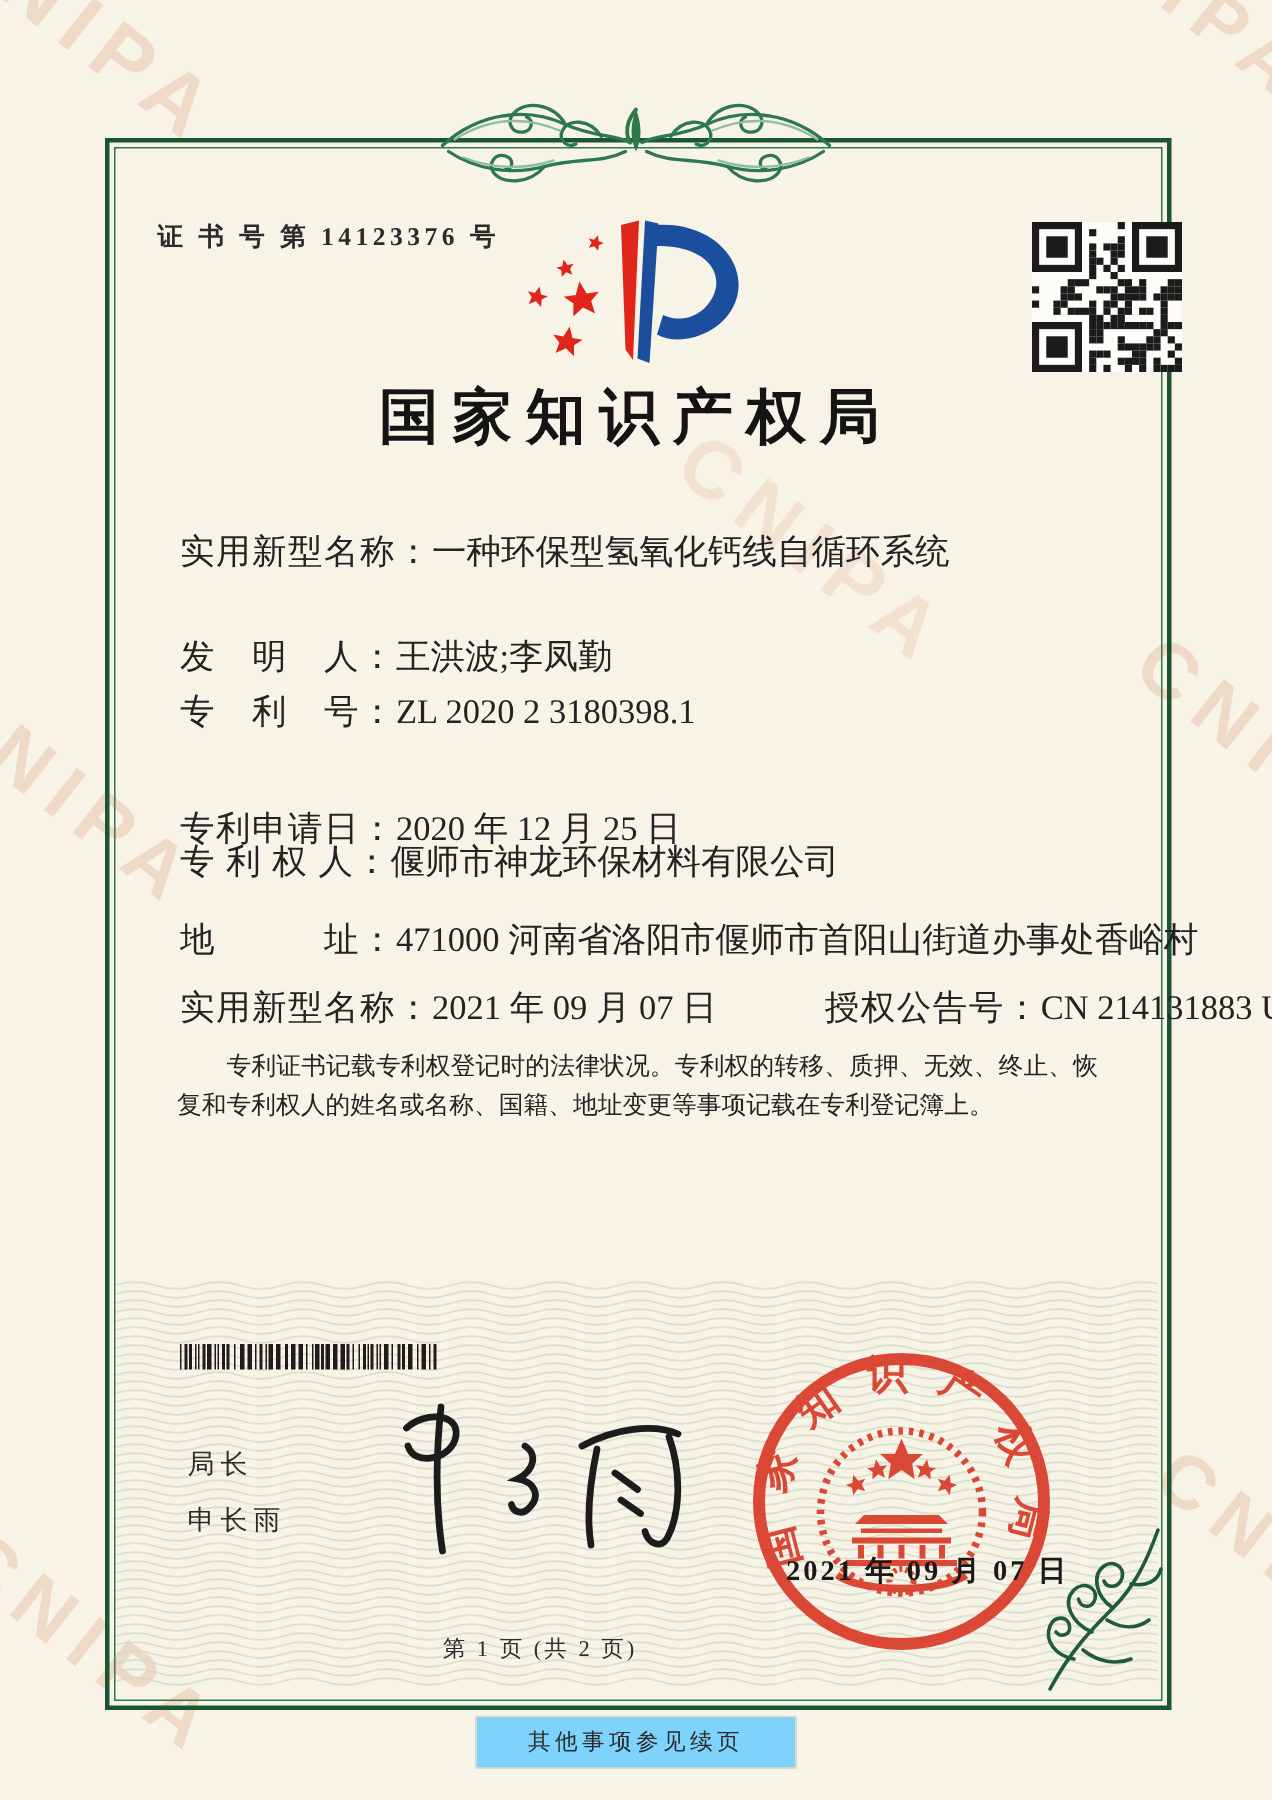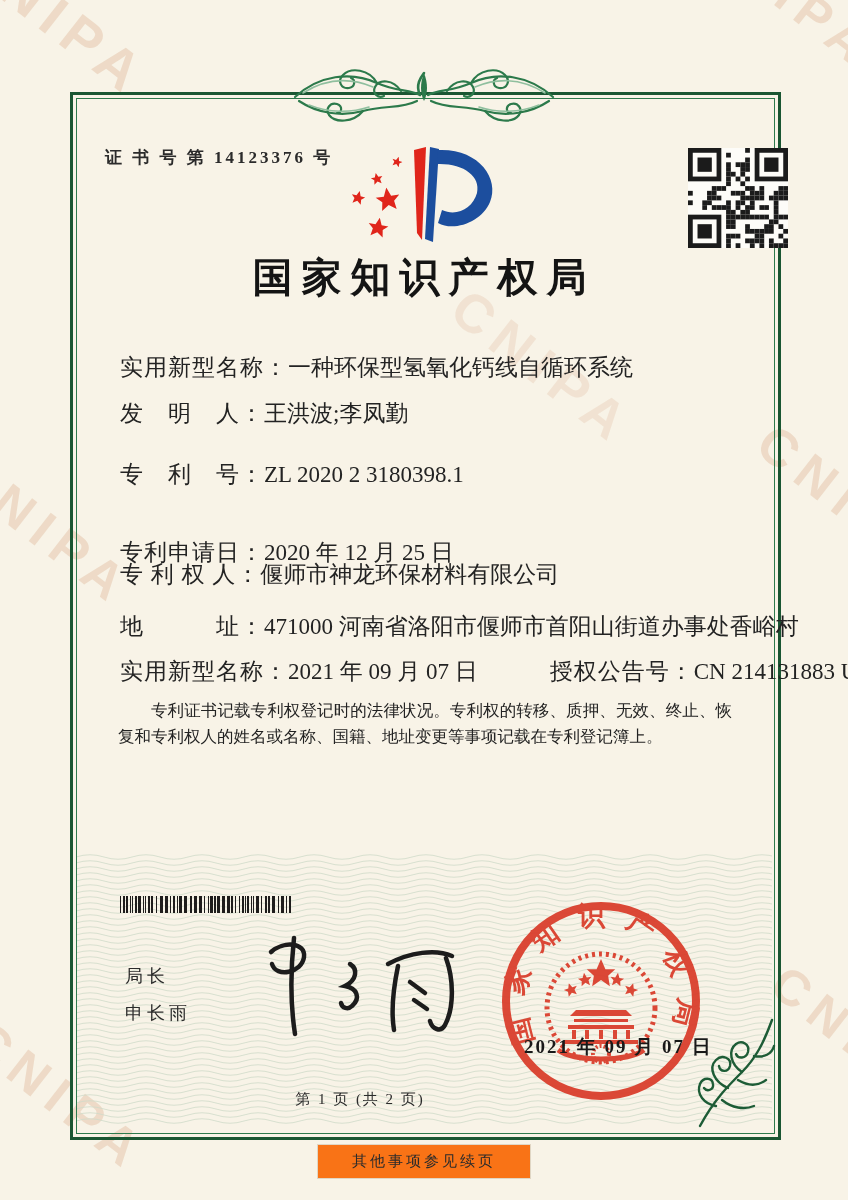--- a/index.html
+++ b/index.html
@@ -18,21 +18,21 @@
   #waves{position:absolute;left:76px;top:852px;}
   
   .cert-no{position:absolute;left:105px;top:146px;font-size:17px;letter-spacing:3px;color:#2b2b2b;font-weight:bold;}
   .logo{position:absolute;left:342px;top:136px;}
   .qr{position:absolute;left:688px;top:148px;}
   .title{position:absolute;left:0;top:250px;width:848px;text-align:center;
          font-size:40px;font-weight:bold;letter-spacing:9px;color:#141414;}
   
   .field{position:absolute;left:120px;font-size:23px;color:#232323;white-space:nowrap;}
   .field .lbl{letter-spacing:1px;}
-  .f-name{top:352px;} .f-inventor{top:398px;font-family:Liberation Serif, serif;} .f-patno{top:459px;}
+  .f-name{top:352px;} .f-inventor{top:422px;font-family:Liberation Serif, serif;} .f-patno{top:459px;}
   .f-filing{top:537px;} .f-patentee{top:559px;} .f-addr{top:611px;} .f-grant{top:656px;}
   .grant-no{margin-left:72px;}
   
   .paras{position:absolute;left:118px;top:698px;width:614px;font-size:16.5px;
          line-height:1.56;text-align:justify;color:#232323;}
   .paras p{margin:0;text-indent:2em;}
   
   .barcode{position:absolute;left:120px;top:896px;height:17px;display:flex;align-items:stretch;}
   .barcode span{display:block;background:#1f1d1c;}
   
@@ -42,21 +42,21 @@
             font-size:18px;letter-spacing:4px;color:#2b2b2b;}
   .sig-ink{position:absolute;left:238px;top:928px;}
   
   .seal{position:absolute;left:498px;top:898px;}
   .seal-date{position:absolute;left:524px;top:1034px;width:220px;font-size:19px;
              font-weight:600;letter-spacing:2px;color:#191919;white-space:nowrap;}
   
   .page-info{position:absolute;left:0;top:1090px;width:720px;text-align:center;
              font-size:15px;letter-spacing:2px;color:#2b2b2b;}
   .foot-note{position:absolute;left:50%;top:1144px;transform:translateX(-50%);
-             border:1px solid #e0d6c4;background:#f97316;padding:7px 34px;
+             border:1px solid #e0d6c4;background:#7dd3fc;padding:7px 34px;
              font-size:15px;letter-spacing:3px;color:#2b2b2b;white-space:nowrap;}
   .ornament-top{position:absolute;left:289px;top:55px;}
   .ornament-corner{position:absolute;left:694px;top:1014px;}
 </style>
 </head>
 <body>
 
 <div class="page">
 
   <span class="wm" style="left:-55px;top:-16px;font-size:56px;">CNIPA</span>

